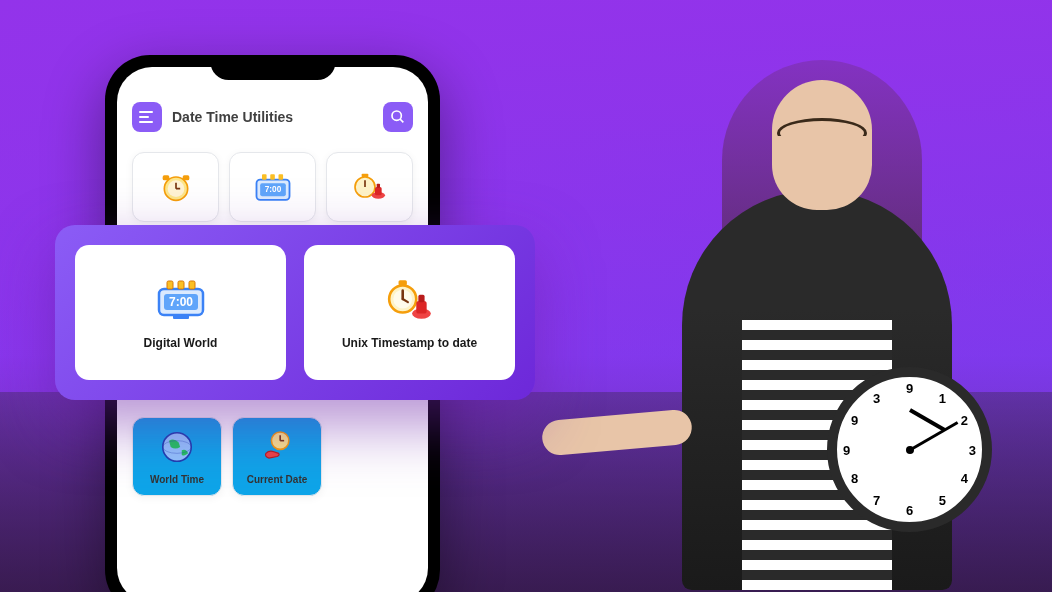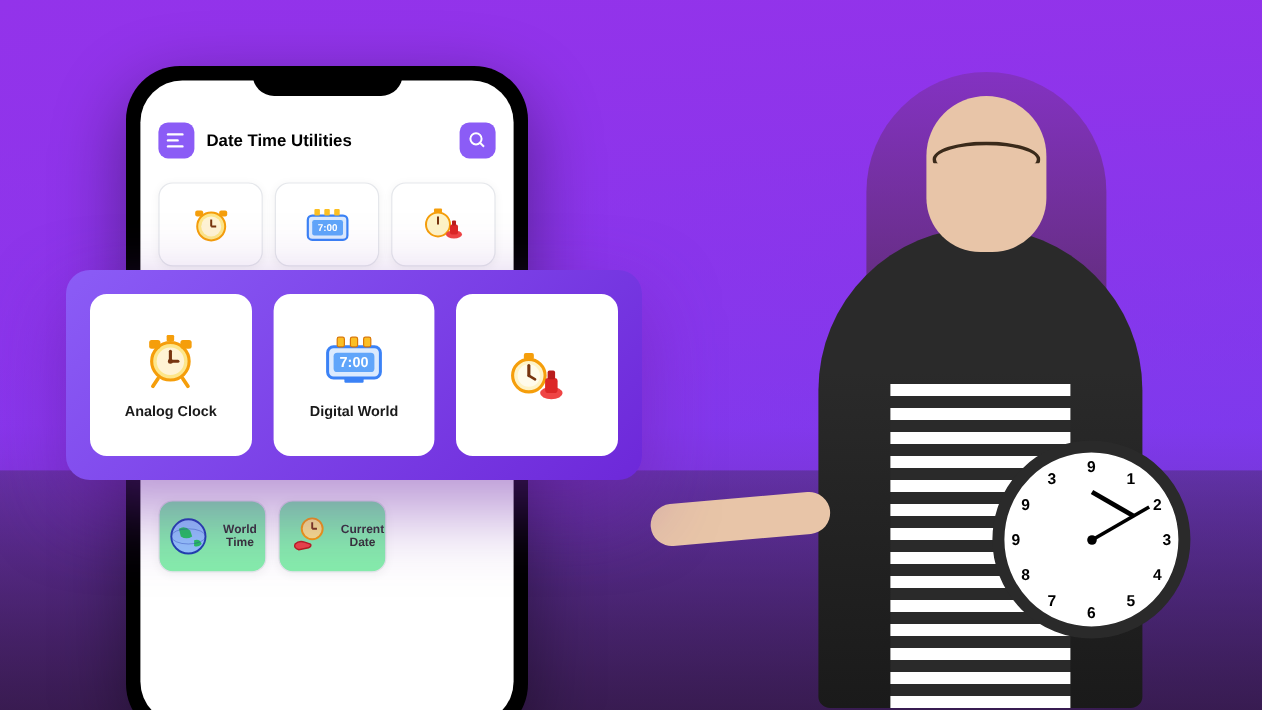--- a/index.html
+++ b/index.html
@@ -82,21 +82,21 @@
       background: #fff;
       border-radius: 1px;
     }
     .menu-btn span:nth-child(1) { width: 14px; }
     .menu-btn span:nth-child(2) { width: 10px; }
     .menu-btn span:nth-child(3) { width: 14px; }
     .app-title {
       flex: 1;
       font-size: 14px;
       font-weight: 700;
-      color: #000000;
+      color: #404040;
     }
     .search-btn {
       width: 30px;
       height: 30px;
       background: #8b5cf6;
       border-radius: 8px;
       display: flex;
       align-items: center;
       justify-content: center;
       cursor: pointer;
@@ -122,25 +122,26 @@
     
     
     .tiles-bottom {
       display: flex;
       gap: 10px;
       padding: 10px 15px;
       margin-top: 175px;
     }
     .tile-med {
       width: 90px;
-      background: #86efac;
+      background: #0ea5e9;
       border: 1px solid #e5e7eb;
       border-radius: 12px;
       padding: 10px 5px;
       display: flex;
+      flex-direction: column;
       align-items: center;
       gap: 8px;
       box-shadow: 0 2px 8px rgba(0,0,0,0.05);
     }
     .tile-med .label {
       font-size: 10px;
       font-weight: 600;
       color: #333;
       text-align: center;
     }
@@ -411,37 +412,20 @@
           </svg>
         </span>
         <div class="label">Current Date</div>
       </div>
     </div>
 
   </div>
 </div>
 
 <div class="popout">
-  <div class="popout-card">
-    <span class="icon-box">
-      <svg width="50" height="50" viewBox="0 0 48 48">
-        <circle cx="24" cy="26" r="15" fill="#fde68a" stroke="#f59e0b" stroke-width="2.5"></circle>
-        <circle cx="24" cy="26" r="11" fill="#fff3d4"></circle>
-        <rect x="7" y="9" width="9" height="7" rx="2" fill="#f59e0b"></rect>
-        <rect x="32" y="9" width="9" height="7" rx="2" fill="#f59e0b"></rect>
-        <rect x="21" y="5" width="6" height="5" rx="1" fill="#f59e0b"></rect>
-        <line x1="24" y1="26" x2="24" y2="18" stroke="#78350f" stroke-width="2.5" stroke-linecap="round"></line>
-        <line x1="24" y1="26" x2="30" y2="26" stroke="#78350f" stroke-width="2.5" stroke-linecap="round"></line>
-        <circle cx="24" cy="26" r="2" fill="#78350f"></circle>
-        <path d="M 14 40 L 10 46" stroke="#f59e0b" stroke-width="3" stroke-linecap="round"></path>
-        <path d="M 34 40 L 38 46" stroke="#f59e0b" stroke-width="3" stroke-linecap="round"></path>
-      </svg>
-    </span>
-    <div class="label">Analog Clock</div>
-  </div>
 
   <div class="popout-card">
     <span class="icon-box">
       <svg width="56" height="50" viewBox="0 0 56 48">
         <rect x="6" y="14" width="44" height="26" rx="5" fill="#dbeafe" stroke="#3b82f6" stroke-width="2.5"></rect>
         <rect x="11" y="19" width="34" height="16" rx="3" fill="#60a5fa"></rect>
         <text x="28" y="31" text-anchor="middle" font-size="12" font-weight="bold" fill="#fff">7:00</text>
         <rect x="14" y="6" width="6" height="8" rx="1.5" fill="#fbbf24" stroke="#d97706" stroke-width="1"></rect>
         <rect x="25" y="6" width="6" height="8" rx="1.5" fill="#fbbf24" stroke="#d97706" stroke-width="1"></rect>
         <rect x="36" y="6" width="6" height="8" rx="1.5" fill="#fbbf24" stroke="#d97706" stroke-width="1"></rect>
@@ -457,14 +441,15 @@
         <circle cx="17" cy="24" r="13" fill="#fef3c7" stroke="#f59e0b" stroke-width="2.5"></circle>
         <circle cx="17" cy="24" r="9" fill="#fffbeb"></circle>
         <rect x="13" y="6" width="8" height="5" rx="1.5" fill="#f59e0b"></rect>
         <line x1="17" y1="24" x2="17" y2="16" stroke="#78350f" stroke-width="2.5" stroke-linecap="round"></line>
         <line x1="17" y1="24" x2="22" y2="27" stroke="#78350f" stroke-width="2" stroke-linecap="round"></line>
         <ellipse cx="35" cy="38" rx="9" ry="5" fill="#ef4444"></ellipse>
         <rect x="30" y="26" width="10" height="12" rx="2.5" fill="#dc2626"></rect>
         <rect x="32" y="20" width="6" height="7" rx="1.5" fill="#b91c1c"></rect>
       </svg>
     </span>
+    <div class="label">Unix Timestamp to date</div>
   </div>
 </div>
 
 </body></html>

